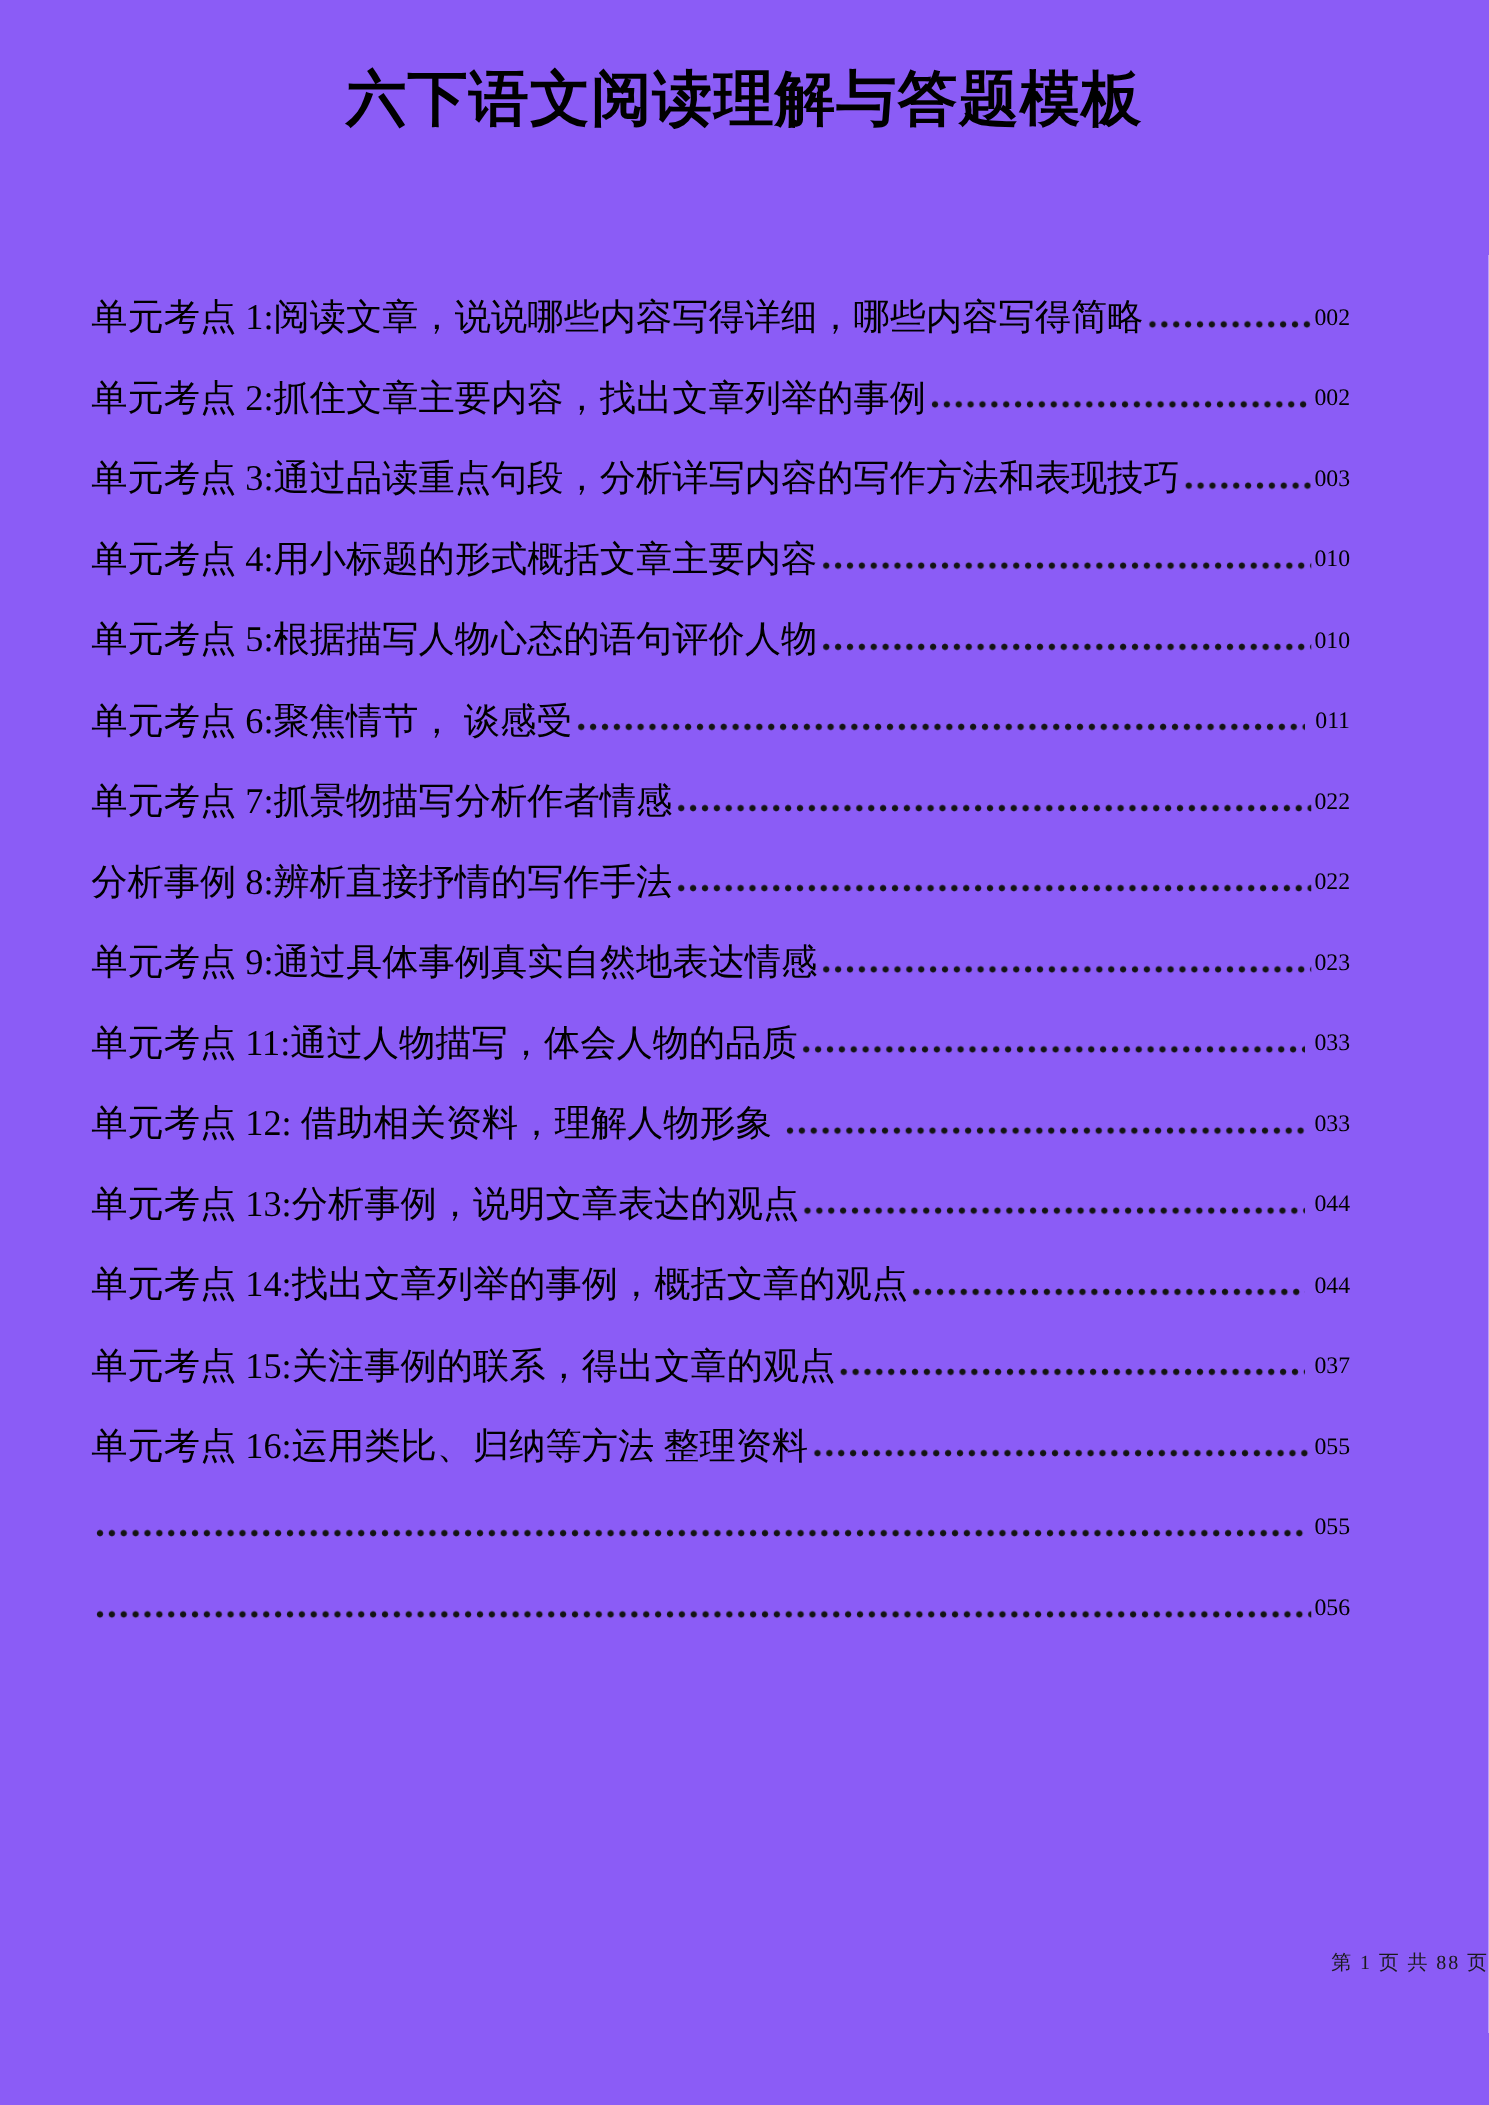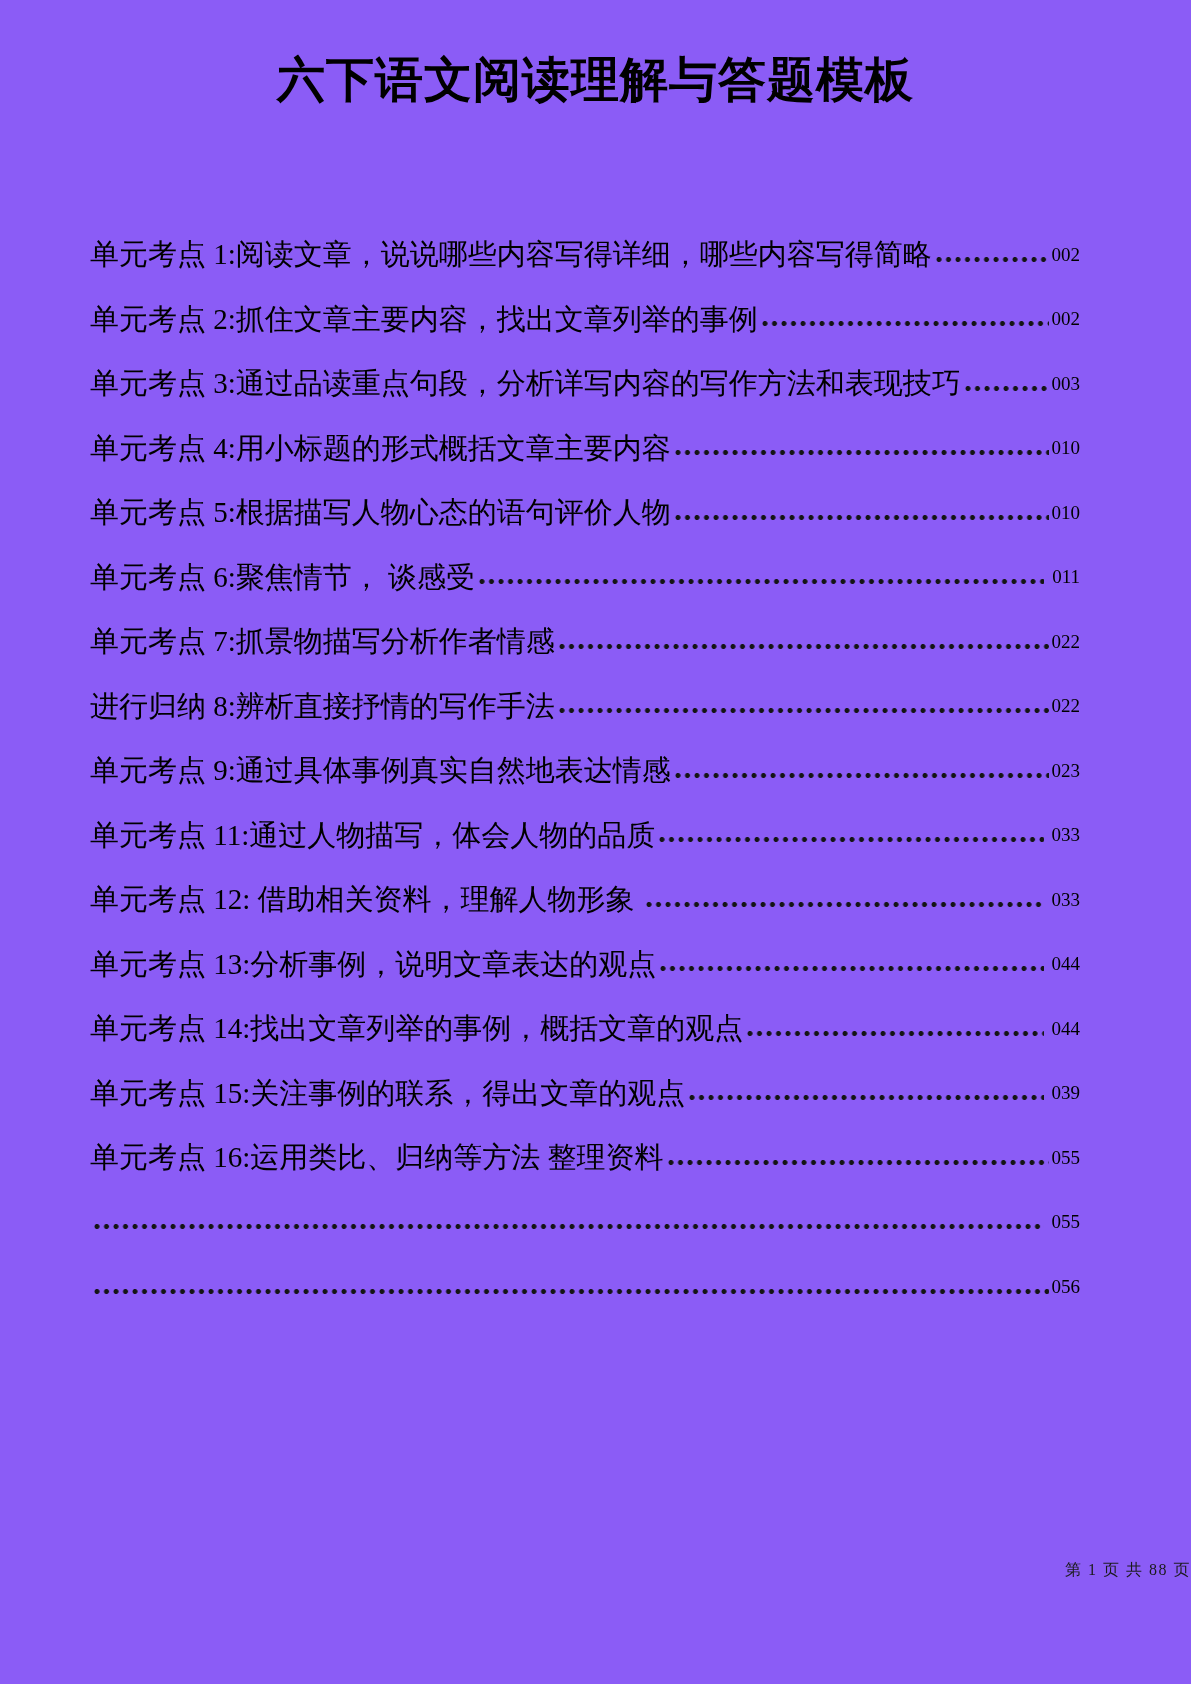--- a/index.html
+++ b/index.html
@@ -18,21 +18,21 @@
     padding-top: 52px;
     text-align: center;
     font-size: 48px;
     font-weight: 700;
     letter-spacing: 1px;
     line-height: 1.15;
   }
   .toc {
     position: absolute;
     top: 223px;
-    left: 90px;
+    left: 73px;
     right: 111px;
   }
   .toc-row {
     display: flex;
     align-items: center;
     height: 64.5px;
     font-size: 29px;
     line-height: 1.1;
   }
   .toc-label {
@@ -100,21 +100,21 @@
     <span class="toc-label">单元考点 6:聚焦情节， 谈感受</span>
     <span class="toc-dots"></span>
     <span class="toc-page"> 011</span>
   </div>
       <div class="toc-row">
     <span class="toc-label">单元考点 7:抓景物描写分析作者情感</span>
     <span class="toc-dots"></span>
     <span class="toc-page">022</span>
   </div>
       <div class="toc-row">
-    <span class="toc-label">进行归纳 8:辨析直接抒情的写作手法</span>
+    <span class="toc-label">分析事例 8:辨析直接抒情的写作手法</span>
     <span class="toc-dots"></span>
     <span class="toc-page">022</span>
   </div>
       <div class="toc-row">
     <span class="toc-label">单元考点 9:通过具体事例真实自然地表达情感</span>
     <span class="toc-dots"></span>
     <span class="toc-page">023</span>
   </div>
       <div class="toc-row">
     <span class="toc-label">单元考点 11:通过人物描写，体会人物的品质</span>
@@ -132,21 +132,21 @@
     <span class="toc-page"> 044</span>
   </div>
       <div class="toc-row">
     <span class="toc-label">单元考点 14:找出文章列举的事例，概括文章的观点</span>
     <span class="toc-dots"></span>
     <span class="toc-page"> 044</span>
   </div>
       <div class="toc-row">
     <span class="toc-label">单元考点 15:关注事例的联系，得出文章的观点</span>
     <span class="toc-dots"></span>
-    <span class="toc-page"> 039</span>
+    <span class="toc-page"> 037</span>
   </div>
       <div class="toc-row">
     <span class="toc-label">单元考点 16:运用类比、归纳等方法 整理资料</span>
     <span class="toc-dots"></span>
     <span class="toc-page">055</span>
   </div>
       <div class="toc-row">
     <span class="toc-dots"></span>
     <span class="toc-page"> 055</span>
   </div>

